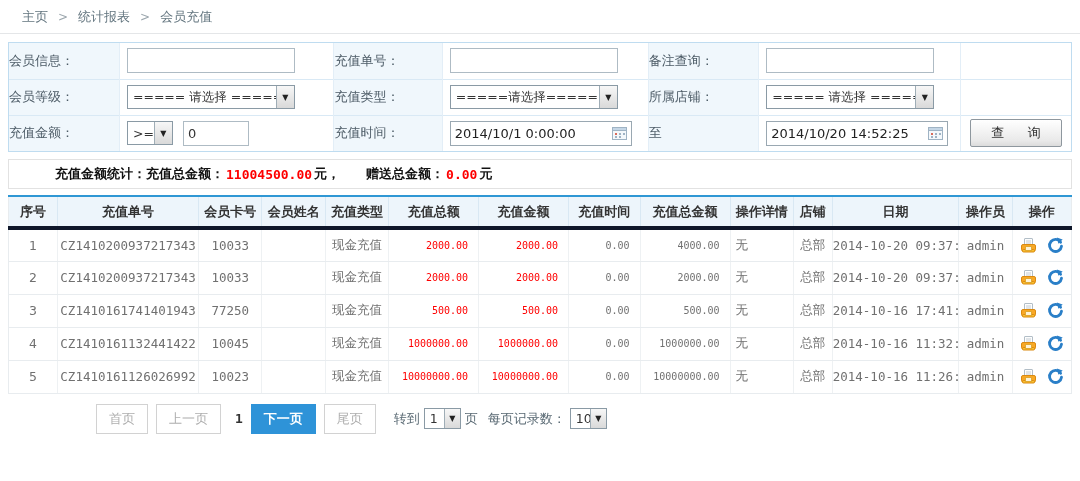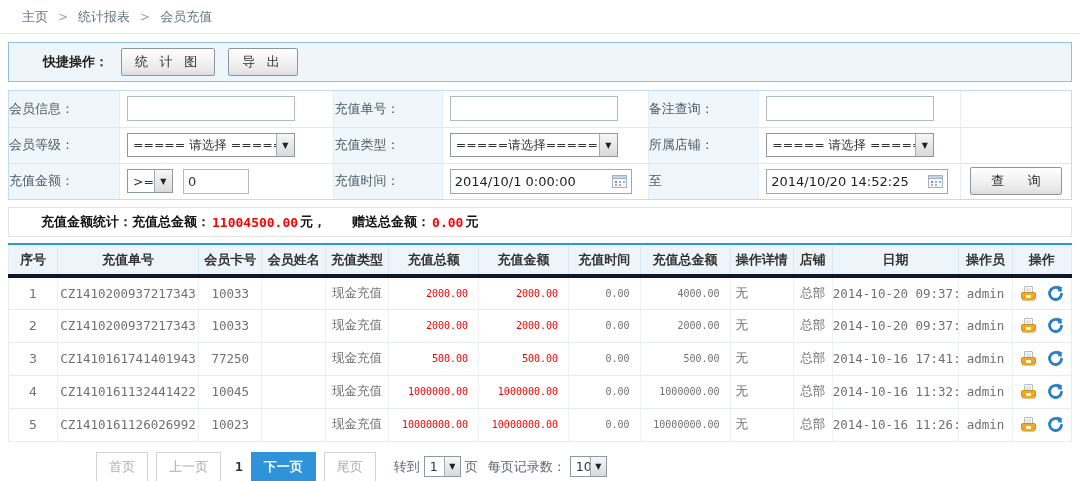--- a/index.html
+++ b/index.html
@@ -37,21 +37,21 @@
   .select.tiny .sel-arrow { width:16px; flex-basis:16px; }
 
   .datebox { display:inline-flex; align-items:center; justify-content:space-between; border:1px solid #9aa8b2; background:#fff; height:25px; width:182px; padding:0 4px; }
   .datebox input { border:none; outline:none; width:145px; font-size:13px; color:#222; font-family:"DejaVu Sans",sans-serif; }
   .amount-input { width:66px !important; margin-left:6px; }
 
   .search-cell { text-align:center; background:#fff; }
   .btn-search { letter-spacing:10px; padding:4px 10px 4px 20px; }
 
   
-  .summary-bar { margin-top:7px; border:1px solid #e2e2e2; height:30px; display:flex; align-items:center; padding-left:32px; font-weight:bold; color:#111; }
+  .summary-bar { margin-top:7px; border:1px solid #e2e2e2; height:30px; display:flex; align-items:center; padding-left:46px; font-weight:bold; color:#111; }
   .summary-bar .red { color:#fe0000; font-family:"DejaVu Sans Mono",monospace; font-size:13px; margin:0 2px; }
   .summary-gap { width:26px; }
 
   
   .data-table { width:100%; margin-top:6px; border-collapse:collapse; table-layout:fixed; border-top:2px solid #2f97d4; border-left:1px solid #e8ecef; border-right:1px solid #e8ecef; }
   .data-table th { background:#edf5fb; height:32px; font-size:13px; color:#333; font-weight:bold; border-bottom:4px solid #0f172a; border-left:1px solid #d9e8f3; }
   .data-table th:first-child { border-left:none; }
   .data-table td { height:33px; border-bottom:1px solid #e8ecef; border-left:1px solid #eef1f3; color:#707070; font-size:12.5px; text-align:center; overflow:hidden; white-space:nowrap; }
   .data-table td:first-child { border-left:none; }
   .mono { font-family:"DejaVu Sans Mono",monospace; font-size:12px; }
@@ -76,25 +76,20 @@
 <div class="crumb-bar">
   <span class="crumb-item">主页</span>
   <span class="crumb-sep">&gt;</span>
   <span class="crumb-item">统计报表</span>
   <span class="crumb-sep">&gt;</span>
   <span class="crumb-item">会员充值</span>
 </div>
 
 <div class="content">
 
-  <div class="quick-bar">
-    <span class="quick-label">快捷操作：</span>
-    <button class="btn-classic">统 计 图</button>
-    <button class="btn-classic">导  出</button>
-  </div>
 
   <div class="filter-box">
     <table class="filter-table">
       <colgroup>
         <col style="width:10.4%">
           <col style="width:20.2%">
           <col style="width:10.2%">
         <col style="width:19.4%">
           <col style="width:10.4%">
           <col style="width:19.0%">

